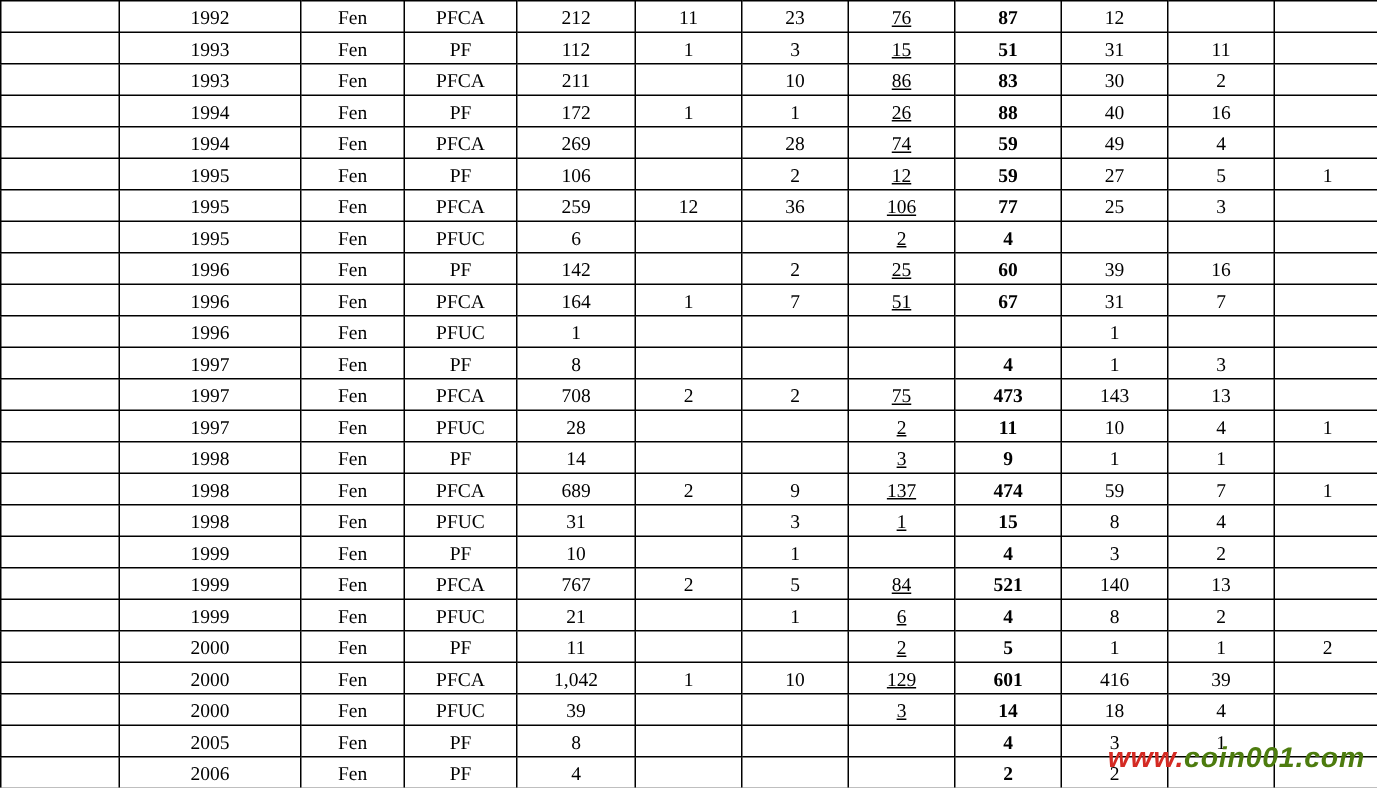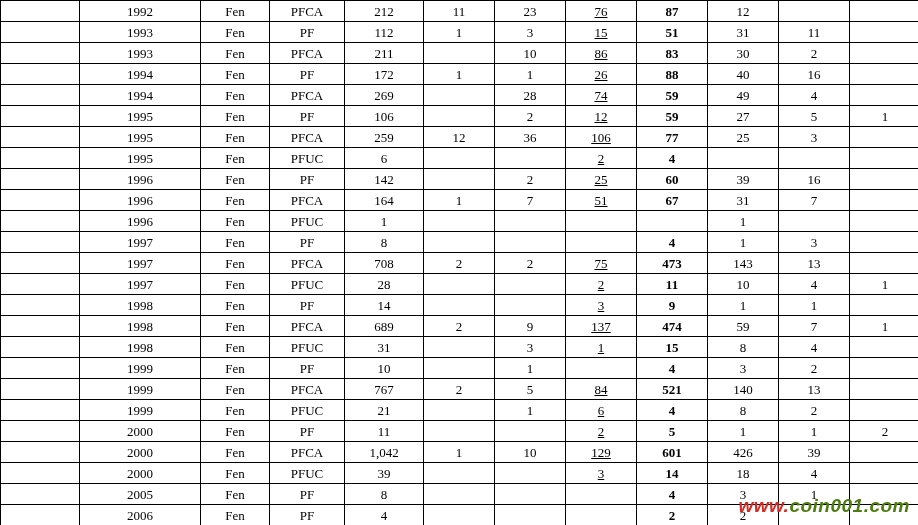--- a/index.html
+++ b/index.html
@@ -367,21 +367,21 @@
       <tr class="row">
         <td class="edge-left"></td>
         <td class="c-year">2000</td>
         <td class="c-mint">Fen</td>
         <td class="c-type">PFCA</td>
         <td class="c-total">1,042</td>
         <td class="c-g1">1</td>
         <td class="c-g2">10</td>
         <td class="c-g3">129</td>
         <td class="c-g4">601</td>
-        <td class="c-g5">426</td>
+        <td class="c-g5">416</td>
         <td class="c-g6">39</td>
         <td class="c-g7"></td>
       </tr>
       <tr class="row">
         <td class="edge-left"></td>
         <td class="c-year">2000</td>
         <td class="c-mint">Fen</td>
         <td class="c-type">PFUC</td>
         <td class="c-total">39</td>
         <td class="c-g1"></td>

